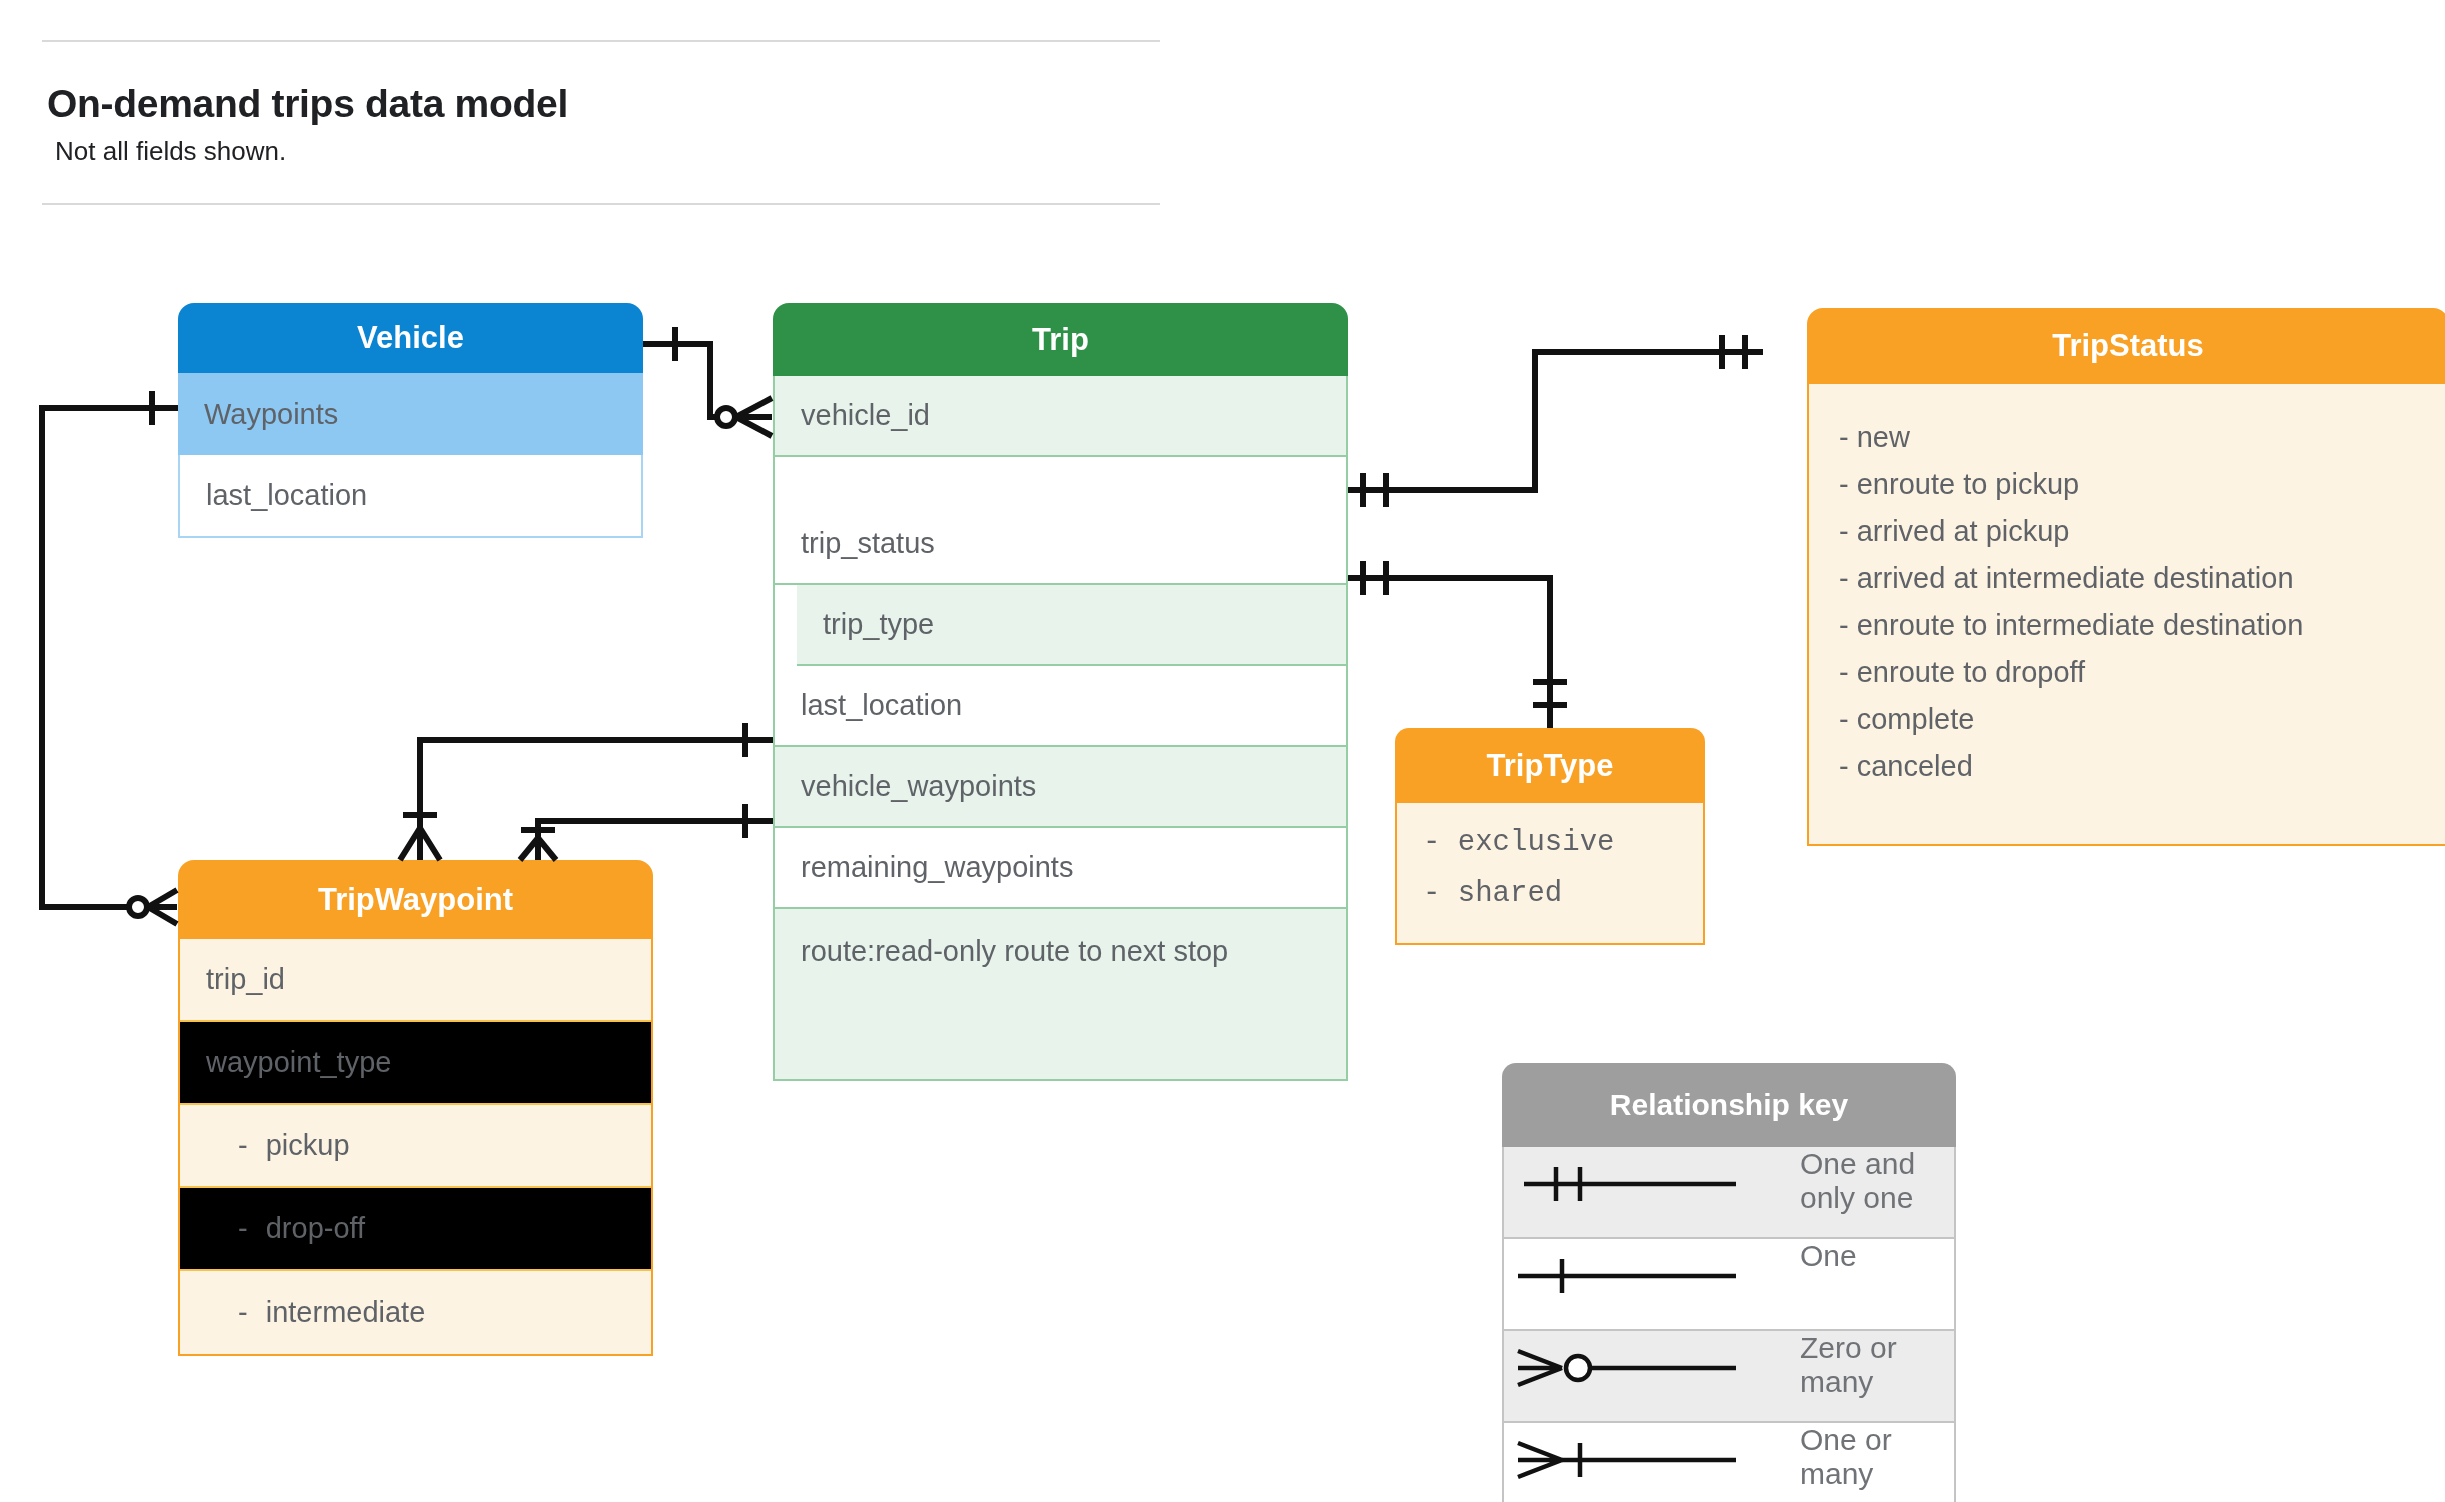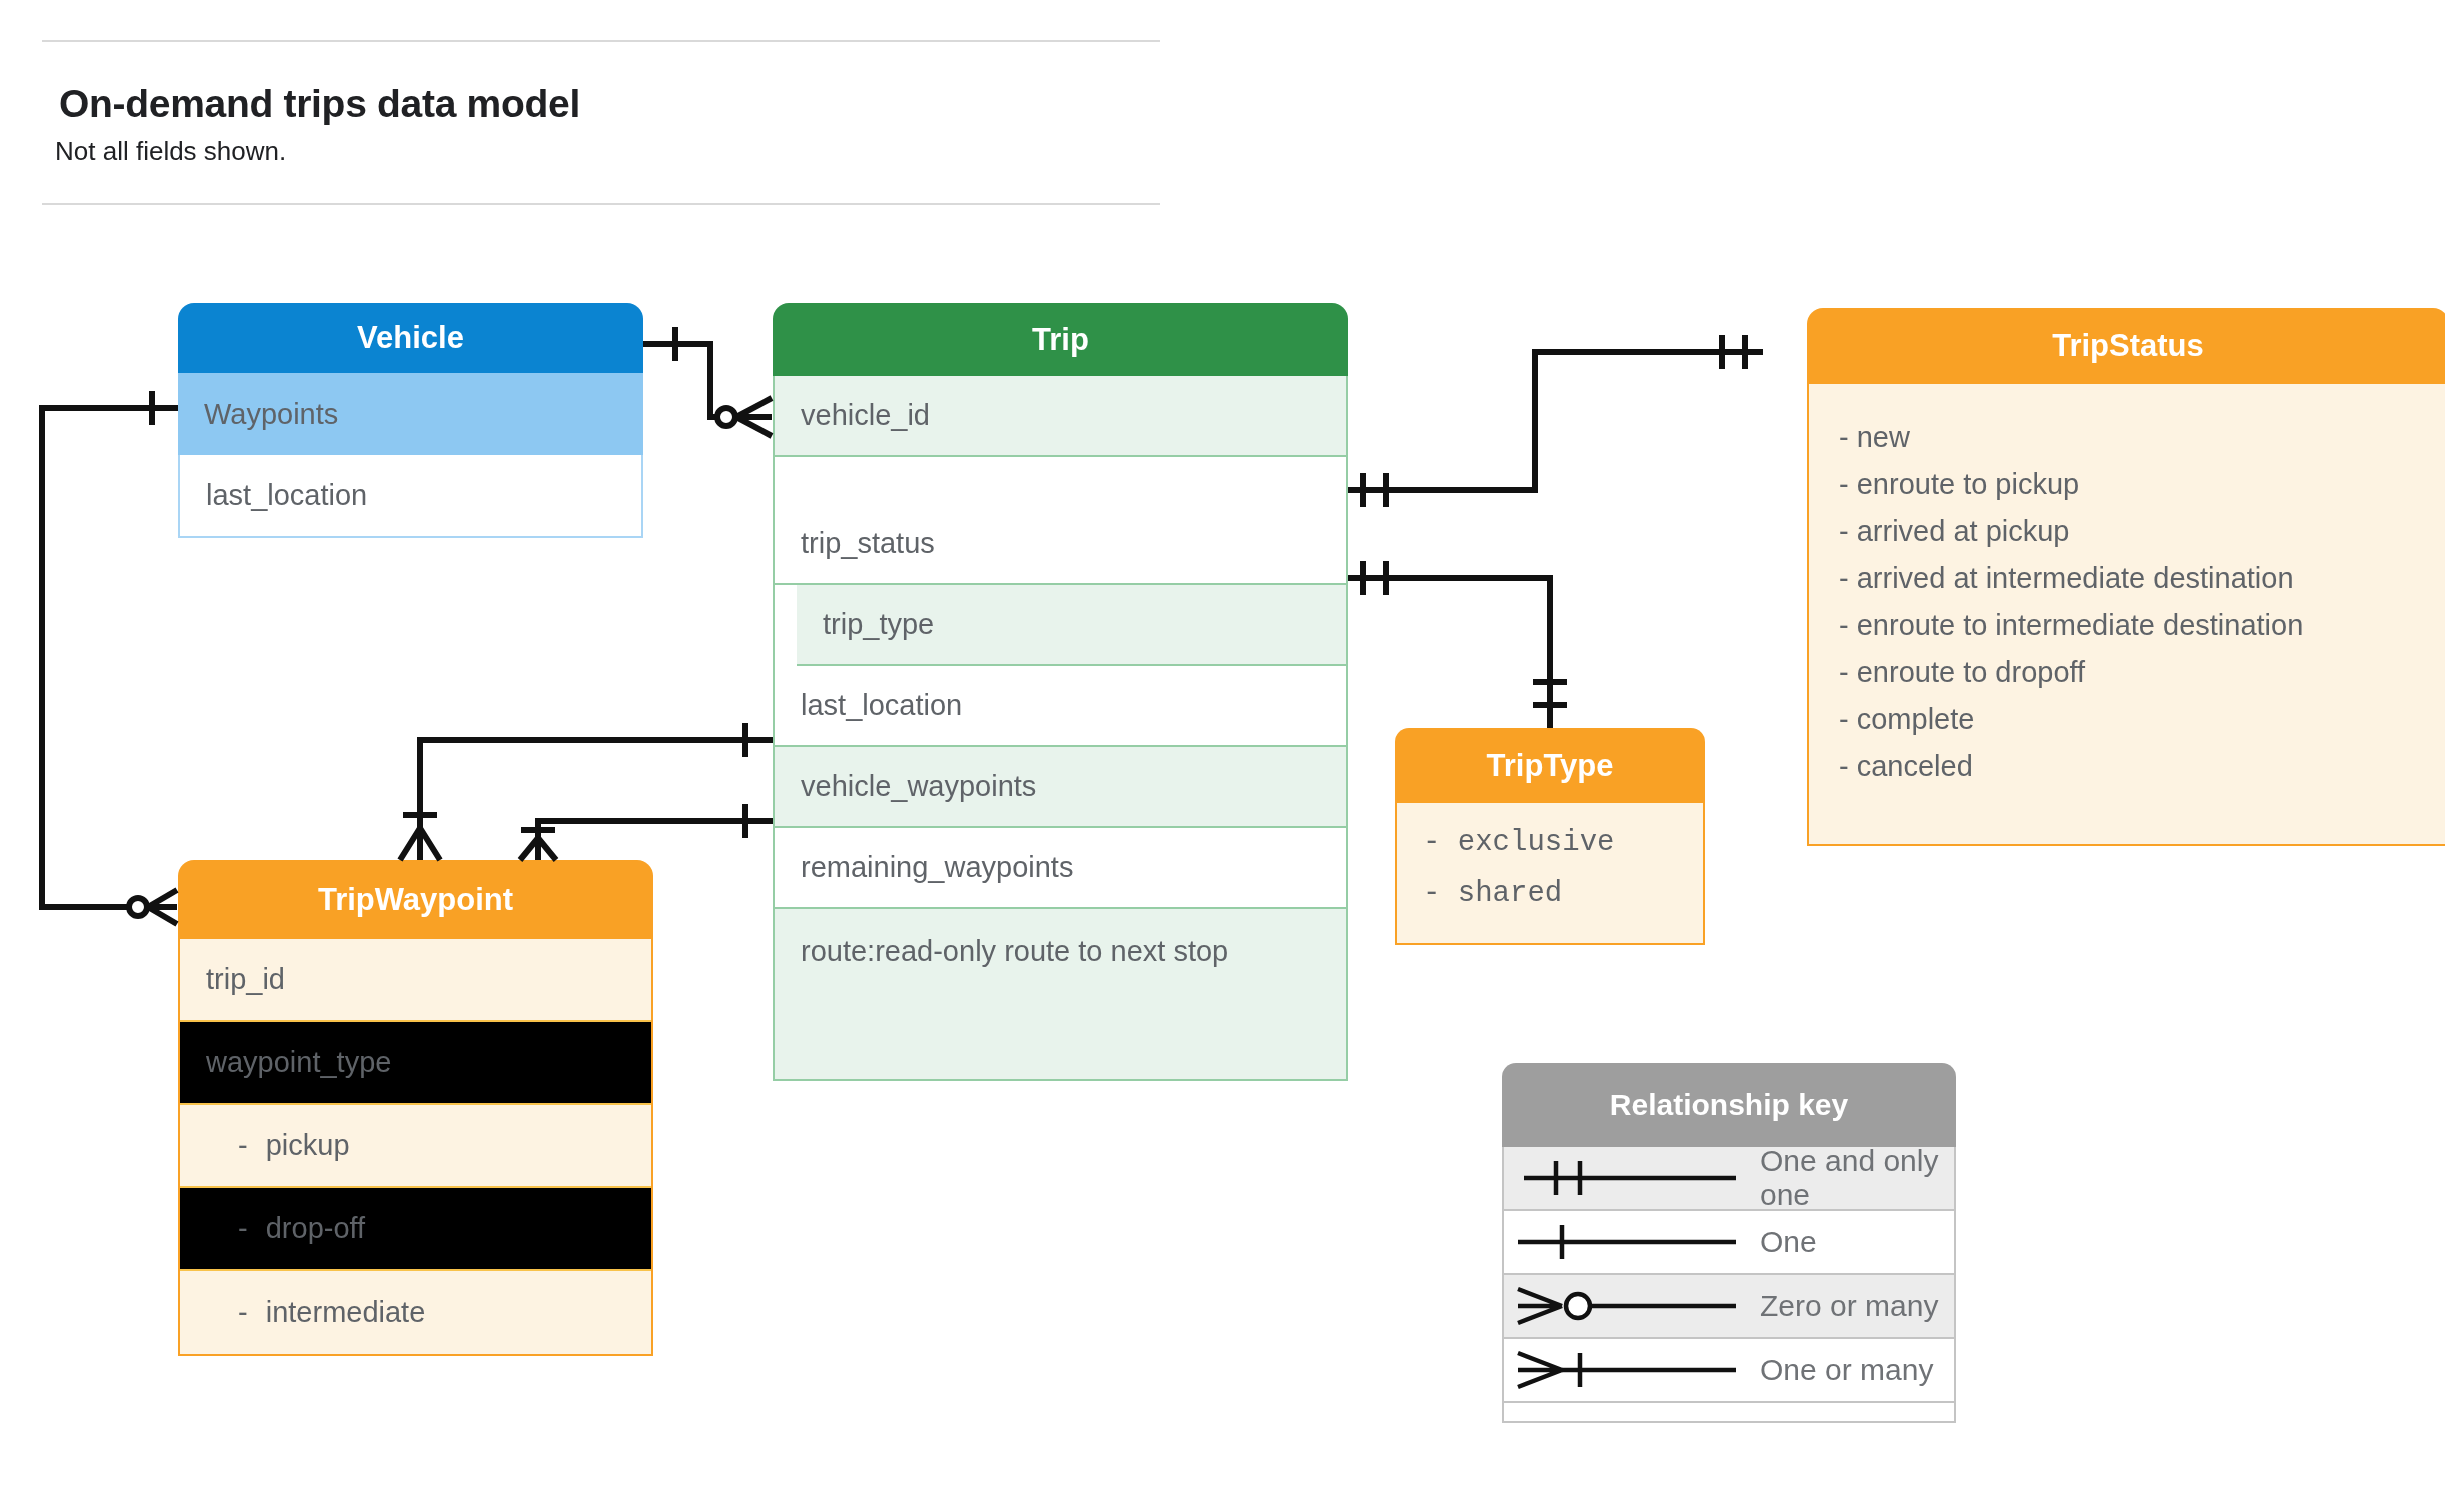--- a/index.html
+++ b/index.html
@@ -39,40 +39,40 @@
   .o-list2{padding:14px 10px 0 26px;line-height:51px;font-size:29px;color:var(--field-text,#5f6368);box-sizing:border-box;font-family:Liberation Mono, monospace;}
   .w-row{border-bottom:2px solid var(--gold-border,#f8c24a);box-sizing:border-box;}
   .w-cream{background:var(--cream,#fdf3e2);}
   .w-white{background:#000000;}
   .enum{padding-left:58px;word-spacing:10px;}
   .w-wrap{border:2px solid var(--orange-header,#f9a125);border-top:none;box-sizing:border-box;}
 
   
   .k-header{background:var(--key-header,#9e9e9e);border-radius:14px 14px 0 0;}
   .k-body{border:2px solid var(--key-border,#c4c4c4);border-top:none;box-sizing:border-box;background:#fff;}
-  .k-row{display:flex;align-items:center;height:64px;border-bottom:2px solid var(--key-border,#c4c4c4);box-sizing:border-box;}
+  .k-row{display:flex;height:92px;border-bottom:2px solid var(--key-border,#c4c4c4);box-sizing:border-box;gap:40px;}
   .k-row:last-of-type{border-bottom:none;}
   .k-alt{background:var(--key-row,#ececec);}
   .k-label{font-size:30px;color:var(--key-text,#6f7276);margin-left:16px;}
   .k-sym{flex:0 0 240px;height:75px;}
   .k-sym line,.k-sym path{stroke:var(--connector,#111);stroke-width:4.5;fill:none;}
   .k-sym circle{stroke:var(--connector,#111);stroke-width:4.5;fill:#fff;}
   .k-pad{height:18px;background:#fff;}
 
   #connectors{position:absolute;left:0;top:0;pointer-events:none;}
   #connectors path,#connectors line{stroke:var(--connector,#111);stroke-width:6;fill:none;}
   #connectors circle{stroke:var(--connector,#111);stroke-width:6;fill:#fff;}
 </style>
 </head>
 <body>
 
 <div id="canvas">
 
   <div class="abs rule" style="left:42px;top:40px;width:1118px;"></div>
-  <div class="abs page-title" style="left:59px;top:82px;">On-demand trips data model</div>
+  <div class="abs page-title" style="left:47px;top:82px;">On-demand trips data model</div>
   <div class="abs page-subtitle" style="left:55px;top:136px;">Not all fields shown.</div>
   <div class="abs rule" style="left:42px;top:203px;width:1118px;"></div>
 
   <div class="entity" style="left:178px;top:303px;width:465px;">
     <div class="entity-header v-header" style="height:70px;">Vehicle</div>
     <div class="row v-row-alt" style="height:82px;">Waypoints</div>
     <div class="row v-row-white" style="height:83px;">last_location</div>
   </div>
 
   <div class="entity" style="left:773px;top:303px;width:575px;">

